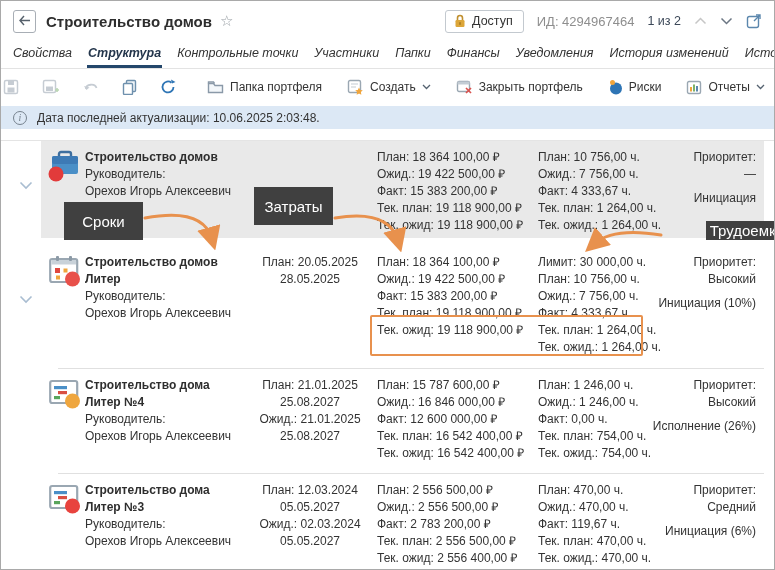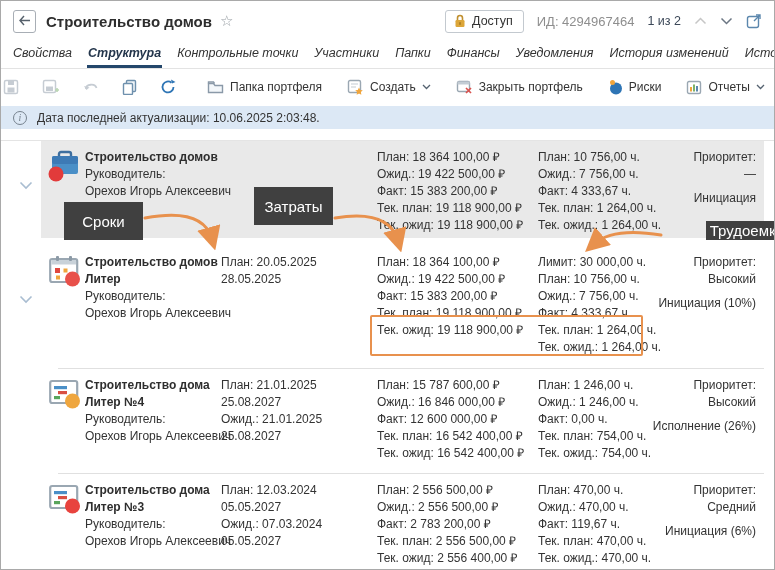--- a/index.html
+++ b/index.html
@@ -50,21 +50,21 @@
              color:#76828e; font-size:10px; line-height:12px; text-align:center;
              font-style:italic; font-family:"Liberation Serif", serif; margin-right:10px; }
   .topline { position:absolute; top:139px; left:0; right:0; height:1px; background:#e4e4e4; }
   
   .row { position:absolute; left:40px; right:10px; font-size:12px; line-height:17px; }
   .row .col { position:absolute; top:8px; }
   .col-icon { left:6px; top:9px !important; }
   .col-name { left:44px; width:140px; }
   .col-name .title { font-weight:700; color:#2e2e2e; }
   .col-name .leader-name { white-space:nowrap; }
-  .col-dates { left:180px; width:150px; white-space:nowrap; }
+  .col-dates { left:194px; width:150px; white-space:nowrap;text-align:center; }
   .col-money { left:336px; width:160px; white-space:nowrap; }
   .col-hours { left:497px; width:135px; white-space:nowrap; }
   .col-right { right:8px; width:130px; text-align:right; }
   .col-right .stage { margin-top:7px; }
   .tree-chev { position:absolute; left:18px; width:14px; height:10px; cursor:pointer; }
   .sep { position:absolute; left:57px; right:10px; height:1px; background:#e0e0e0; }
   
   .callout { position:absolute; background:#404040; color:#fff; font-size:15px;
              display:flex; align-items:center; justify-content:center; z-index:6;text-align:center; }
   .overlay { position:absolute; top:0; left:0; z-index:5; pointer-events:none; }
@@ -346,21 +346,21 @@
       <circle cx="25.5" cy="23" r="7.5" fill="#e8433e"></circle>
           </svg></div>
         <div class="col col-name">
           <div class="title">Строительство дома Литер №3</div>
           <div>Руководитель:</div>
           <div class="leader-name">Орехов Игорь Алексеевич</div>
         </div>
         <div class="col col-dates">
           <div>План: 12.03.2024</div>
           <div>05.05.2027</div>
-          <div>Ожид.: 07.03.2024</div>
+          <div>Ожид.: 02.03.2024</div>
           <div>05.05.2027</div>
         </div>
         <div class="col col-money">
           <div>План: 2 556 500,00 ₽</div>
           <div>Ожид.: 2 556 500,00 ₽</div>
           <div>Факт: 2 783 200,00 ₽</div>
           <div>Тек. план: 2 556 500,00 ₽</div>
           <div>Тек. ожид: 2 556 400,00 ₽</div>
         </div>
         <div class="col col-hours">

